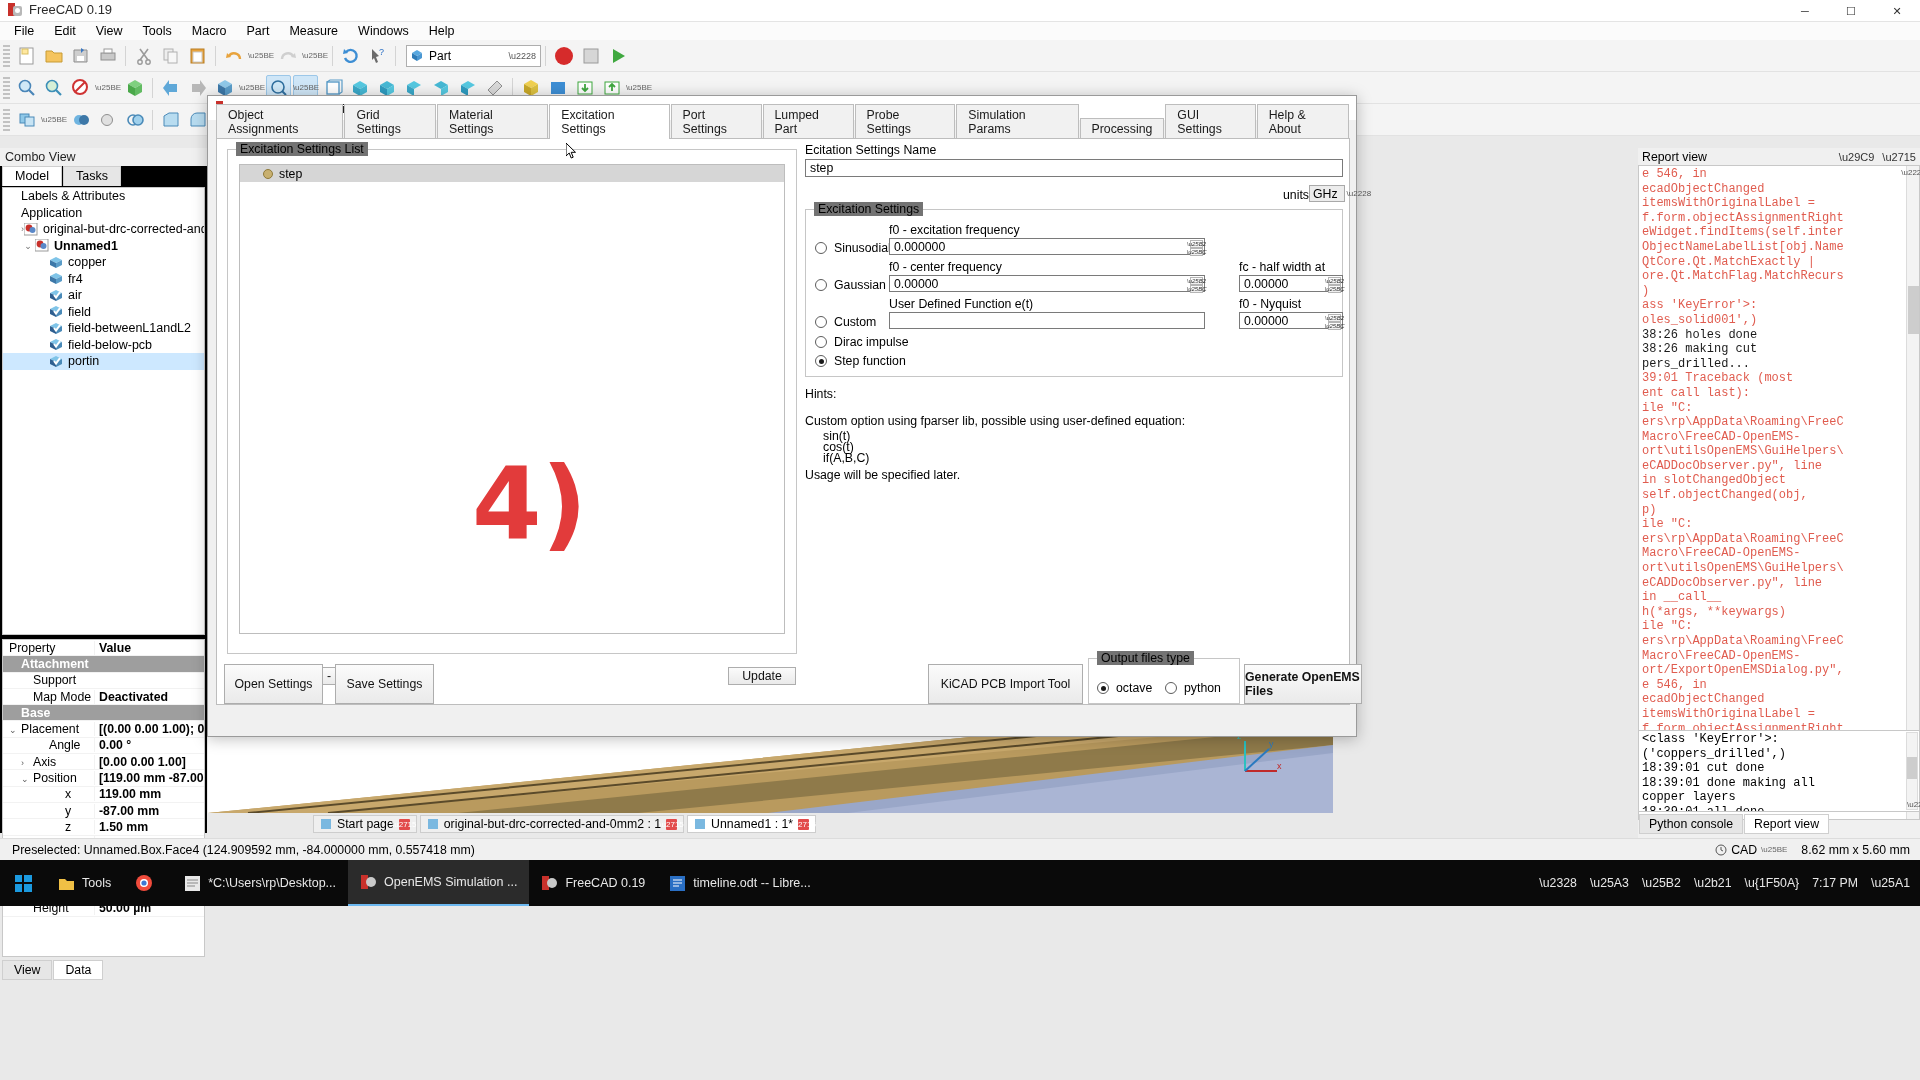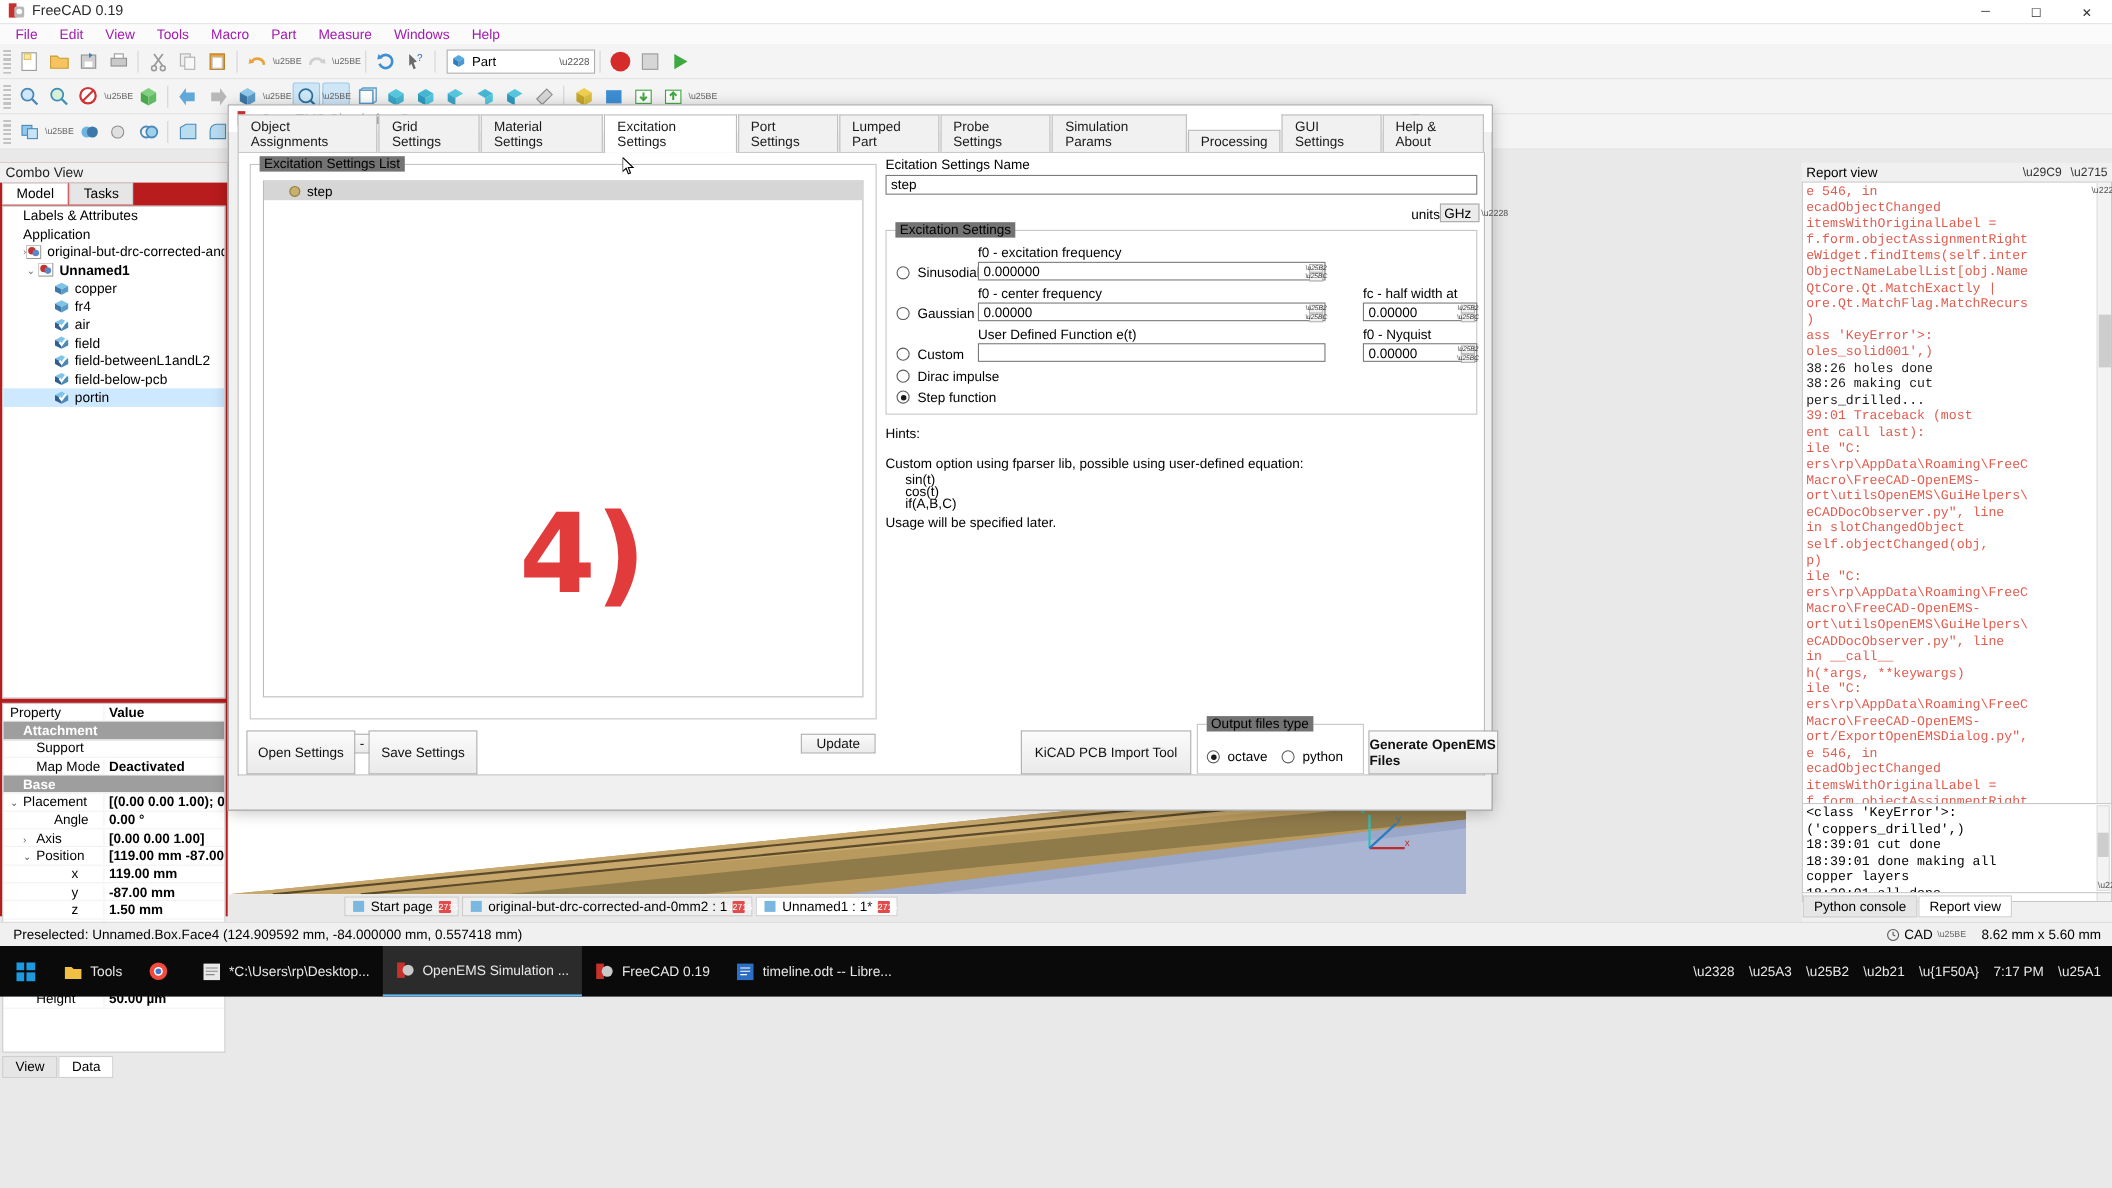--- a/index.html
+++ b/index.html
@@ -20,39 +20,39 @@
   .fc-logo i { position:absolute; display:block; }
   .fc-logo i.r1 { left:0; top:0; width:7px; height:13px; background:#c8312b; }
   .fc-logo i.r2 { left:5px; top:3px; width:9px; height:10px; background:#b8b8b8; border-radius:2px; }
   .fc-logo i.r3 { left:7px; top:5px; width:5px; height:5px; background:#ffffff; border-radius:50%; }
   .titlebar .ttxt { font-size:13px; color:#2b2b2b; }
   .wbtns { position:absolute; right:0; top:0; height:22px; display:flex; }
   .wbtn { width:46px; height:22px; display:flex; align-items:center; justify-content:center; color:#333; font-size:11px; }
 
   
   .menubar { position:absolute; left:0; top:22px; width:1920px; height:18px; background:#fbfbfb; display:flex; align-items:center; padding-left:4px; }
-  .menubar .mi { padding:1px 10px; font-size:12.5px; color:#a21caf; }
+  .menubar .mi { padding:1px 10px; font-size:12.5px; color:#000000; }
 
   
   .tbrow { position:absolute; left:0; width:1920px; height:32px; background:#f4f4f4; border-bottom:1px solid #e2e2e2; display:flex; align-items:center; }
   .tb1 { top:40px; }
   .tb2 { top:72px; }
   .tb3 { top:104px; }
   .grip { width:7px; height:22px; margin:0 3px; background:
       repeating-linear-gradient(to bottom, #c2c2c2 0 2px, transparent 2px 4px); }
   .ti { width:25px; height:25px; margin:0 1px; border-radius:2px; position:relative; display:flex; align-items:center; justify-content:center; }
   .ti.sel { background:#cfe6f7; border:1px solid #9cc7e8; }
   .ti svg { display:block; }
   .sep { width:1px; height:20px; background:#d4d4d4; margin:0 4px; }
   .wbsel { width:135px; height:22px; background:#fff; border:1px solid #aeaeae; display:flex; align-items:center; gap:5px; padding:0 4px; margin-left:6px; font-size:12px; }
   .wbsel .cv { margin-left:auto; color:#555; font-size:9px; }
   .caret { font-size:8px; color:#666; margin-left:1px; }
 
   
-  .combo { position:absolute; left:0; top:148px; width:207px; height:685px; background:#b91c1c; }
+  .combo { position:absolute; left:0; top:148px; width:207px; height:685px; background:#000000; }
   .panelhdr { height:18px; background:#f0f0f0; display:flex; align-items:center; padding-left:5px; font-size:12.5px; color:#1f1f1f; }
   .tabs2 { display:flex; height:20px; margin-left:2px; }
   .tab2 { padding:2px 12px 1px 12px; font-size:12.5px; border:1px solid #cfcfcf; border-bottom:none; background:#e6e6e6; margin-right:1px; }
   .tab2.on { background:#ffffff; }
   .treebox { position:absolute; left:2px; top:39px; width:203px; height:448px; background:#fff; border:1px solid #c8c8c8; overflow:hidden; }
   .trow { height:16.5px; display:flex; align-items:center; font-size:12.5px; padding-left:4px; white-space:nowrap; }
   .trow.sel { background:#cde8ff; }
   .tw { width:14px; display:inline-block; text-align:center; color:#6f6f6f; font-size:9px; }
   .ico { width:14px; height:13px; margin-right:5px; flex:none; }
   .b { font-weight:bold; }

